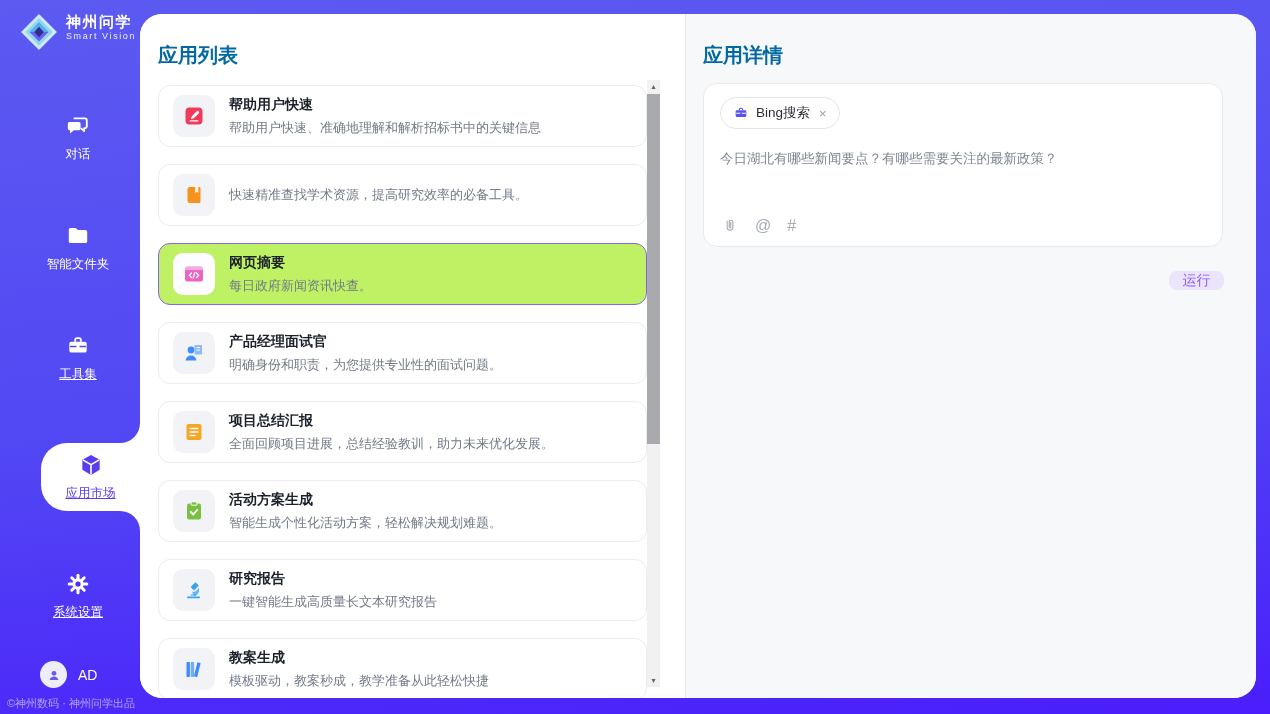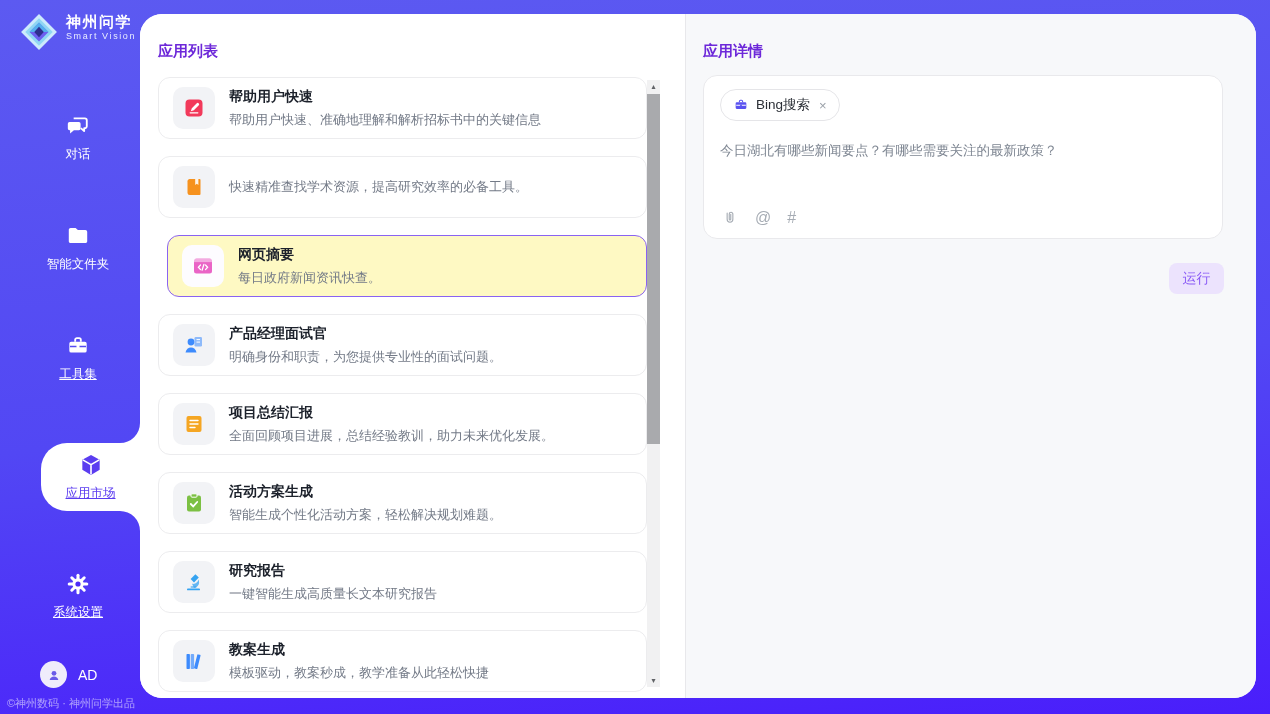--- a/index.html
+++ b/index.html
@@ -30,25 +30,25 @@
   .avatar { width:27px; height:27px; border-radius:50%; background:#efecfb; color:#6a5ae8; display:flex; align-items:center; justify-content:center; }
   .avatar svg { width:16px; height:16px; }
   .user-name { color:#fff; font-size:14px; }
   .side-footer { position:absolute; left:7px; bottom:3px; font-size:11px; color:rgba(255,255,255,0.55); white-space:nowrap; }
 
   
   .content { position:absolute; left:140px; top:14px; width:1116px; height:684px;
     border-radius:22px; overflow:hidden; display:flex; background:#fff; }
 
   .panel-list { width:545px; flex:none; background:#fff; position:relative; padding:28px 0 0 18px; }
-  .panel-title { margin:0; font-size:15px; font-weight:700; color:#6d28d9; }
+  .panel-title { margin:0; font-size:20px; font-weight:700; color:#0369a1; }
   .list { margin-top:16px; width:489px; }
   .card { height:62px; border:1px solid #ececee; border-radius:12px; margin-bottom:17px;
     display:flex; align-items:center; padding:0 14px; background:#fff; cursor:pointer; }
-  .card.selected { background:#fef9c3; border:1px solid #8a63f2;margin-left:9px; }
+  .card.selected { background:#bef264; border:1px solid #8a63f2; }
   .icon-box { width:42px; height:42px; border-radius:10px; background:#f2f3f6;
     display:flex; align-items:center; justify-content:center; margin-right:14px; flex:none; }
   .card.selected .icon-box { background:#fdfcff; }
   .icon-box svg { width:24px; height:24px; display:block; }
   .card-text { display:flex; flex-direction:column; min-width:0; }
   .card-title { font-size:14px; font-weight:700; color:#1c212b; margin-bottom:5px; }
   .card-desc { font-size:13px; color:#737a87; white-space:nowrap; }
 
   .scrollbar { position:absolute; right:25px; top:66px; width:13px; height:607px; background:#f1f1f2; }
   .sb-arrow { position:absolute; left:0; width:13px; text-align:center; font-size:8px; color:#606266; cursor:pointer; }
@@ -63,21 +63,21 @@
     border:1px solid #e5e5e8; border-radius:16px; background:#fff; font-size:13.5px; color:#2b2f36; cursor:pointer; }
   .tag-icon { width:16px; height:16px; color:#5a52f0; }
   .tag-icon svg { width:100%; height:100%; display:block; }
   .tag-close { color:#9aa0a8; font-size:13px; margin-left:2px; cursor:pointer; }
   .query { margin-top:21px; font-size:13.5px; color:#7e8692; cursor:text; }
   .attach-row { position:absolute; left:17px; bottom:11px; display:flex; gap:16px; align-items:center; color:#a6acb4; }
   .attach-ic { width:18px; height:18px; cursor:pointer; }
   .attach-ic svg { width:100%; height:100%; display:block; }
   .attach-glyph { font-size:16px; line-height:18px; cursor:pointer; }
   .run-row { width:521px; margin-top:24px; display:flex; justify-content:flex-end; }
-  .run-btn { width:55px; height:31px; background:#ece3fd; color:#8b5cf6; border:none; border-radius:8px;
+  .run-btn { width:55px; height:19px; background:#ece3fd; color:#8b5cf6; border:none; border-radius:8px;
     font-size:14px; font-family:inherit; cursor:pointer; }
 </style>
 </head>
 <body>
 
 <aside class="sidebar">
   <div class="logo">
     <span class="logo-mark">
       <svg viewBox="0 0 36 36">
         <polygon points="18,1 35,18 18,35 1,18" fill="#cdeafc"></polygon>

